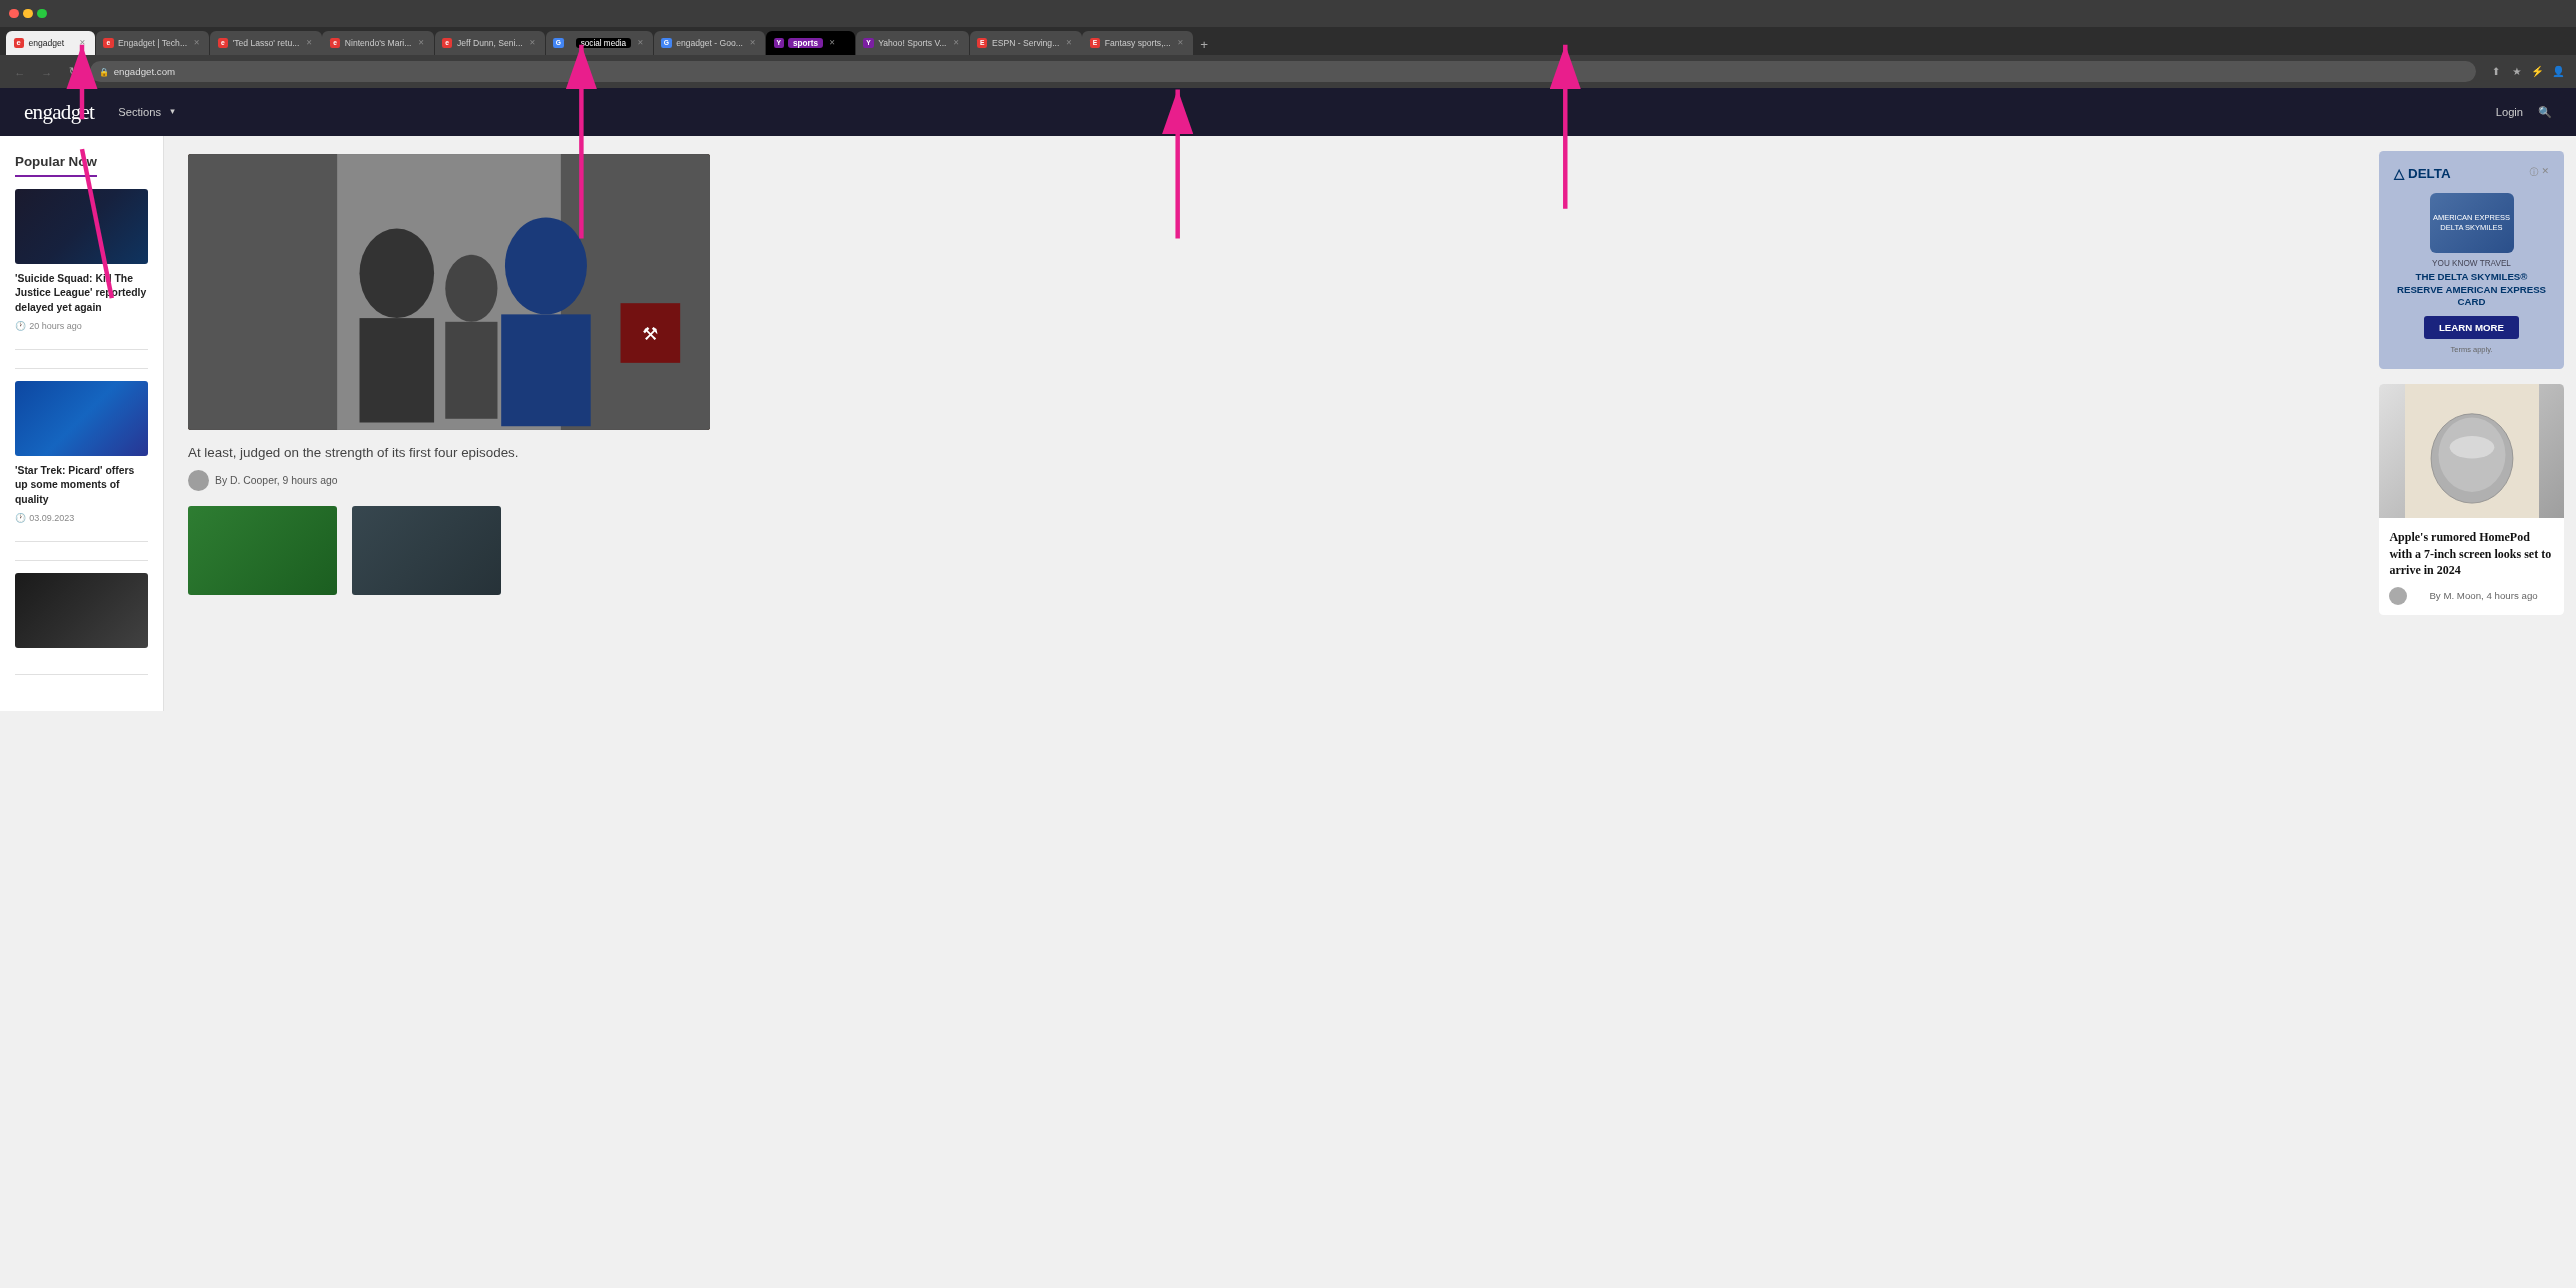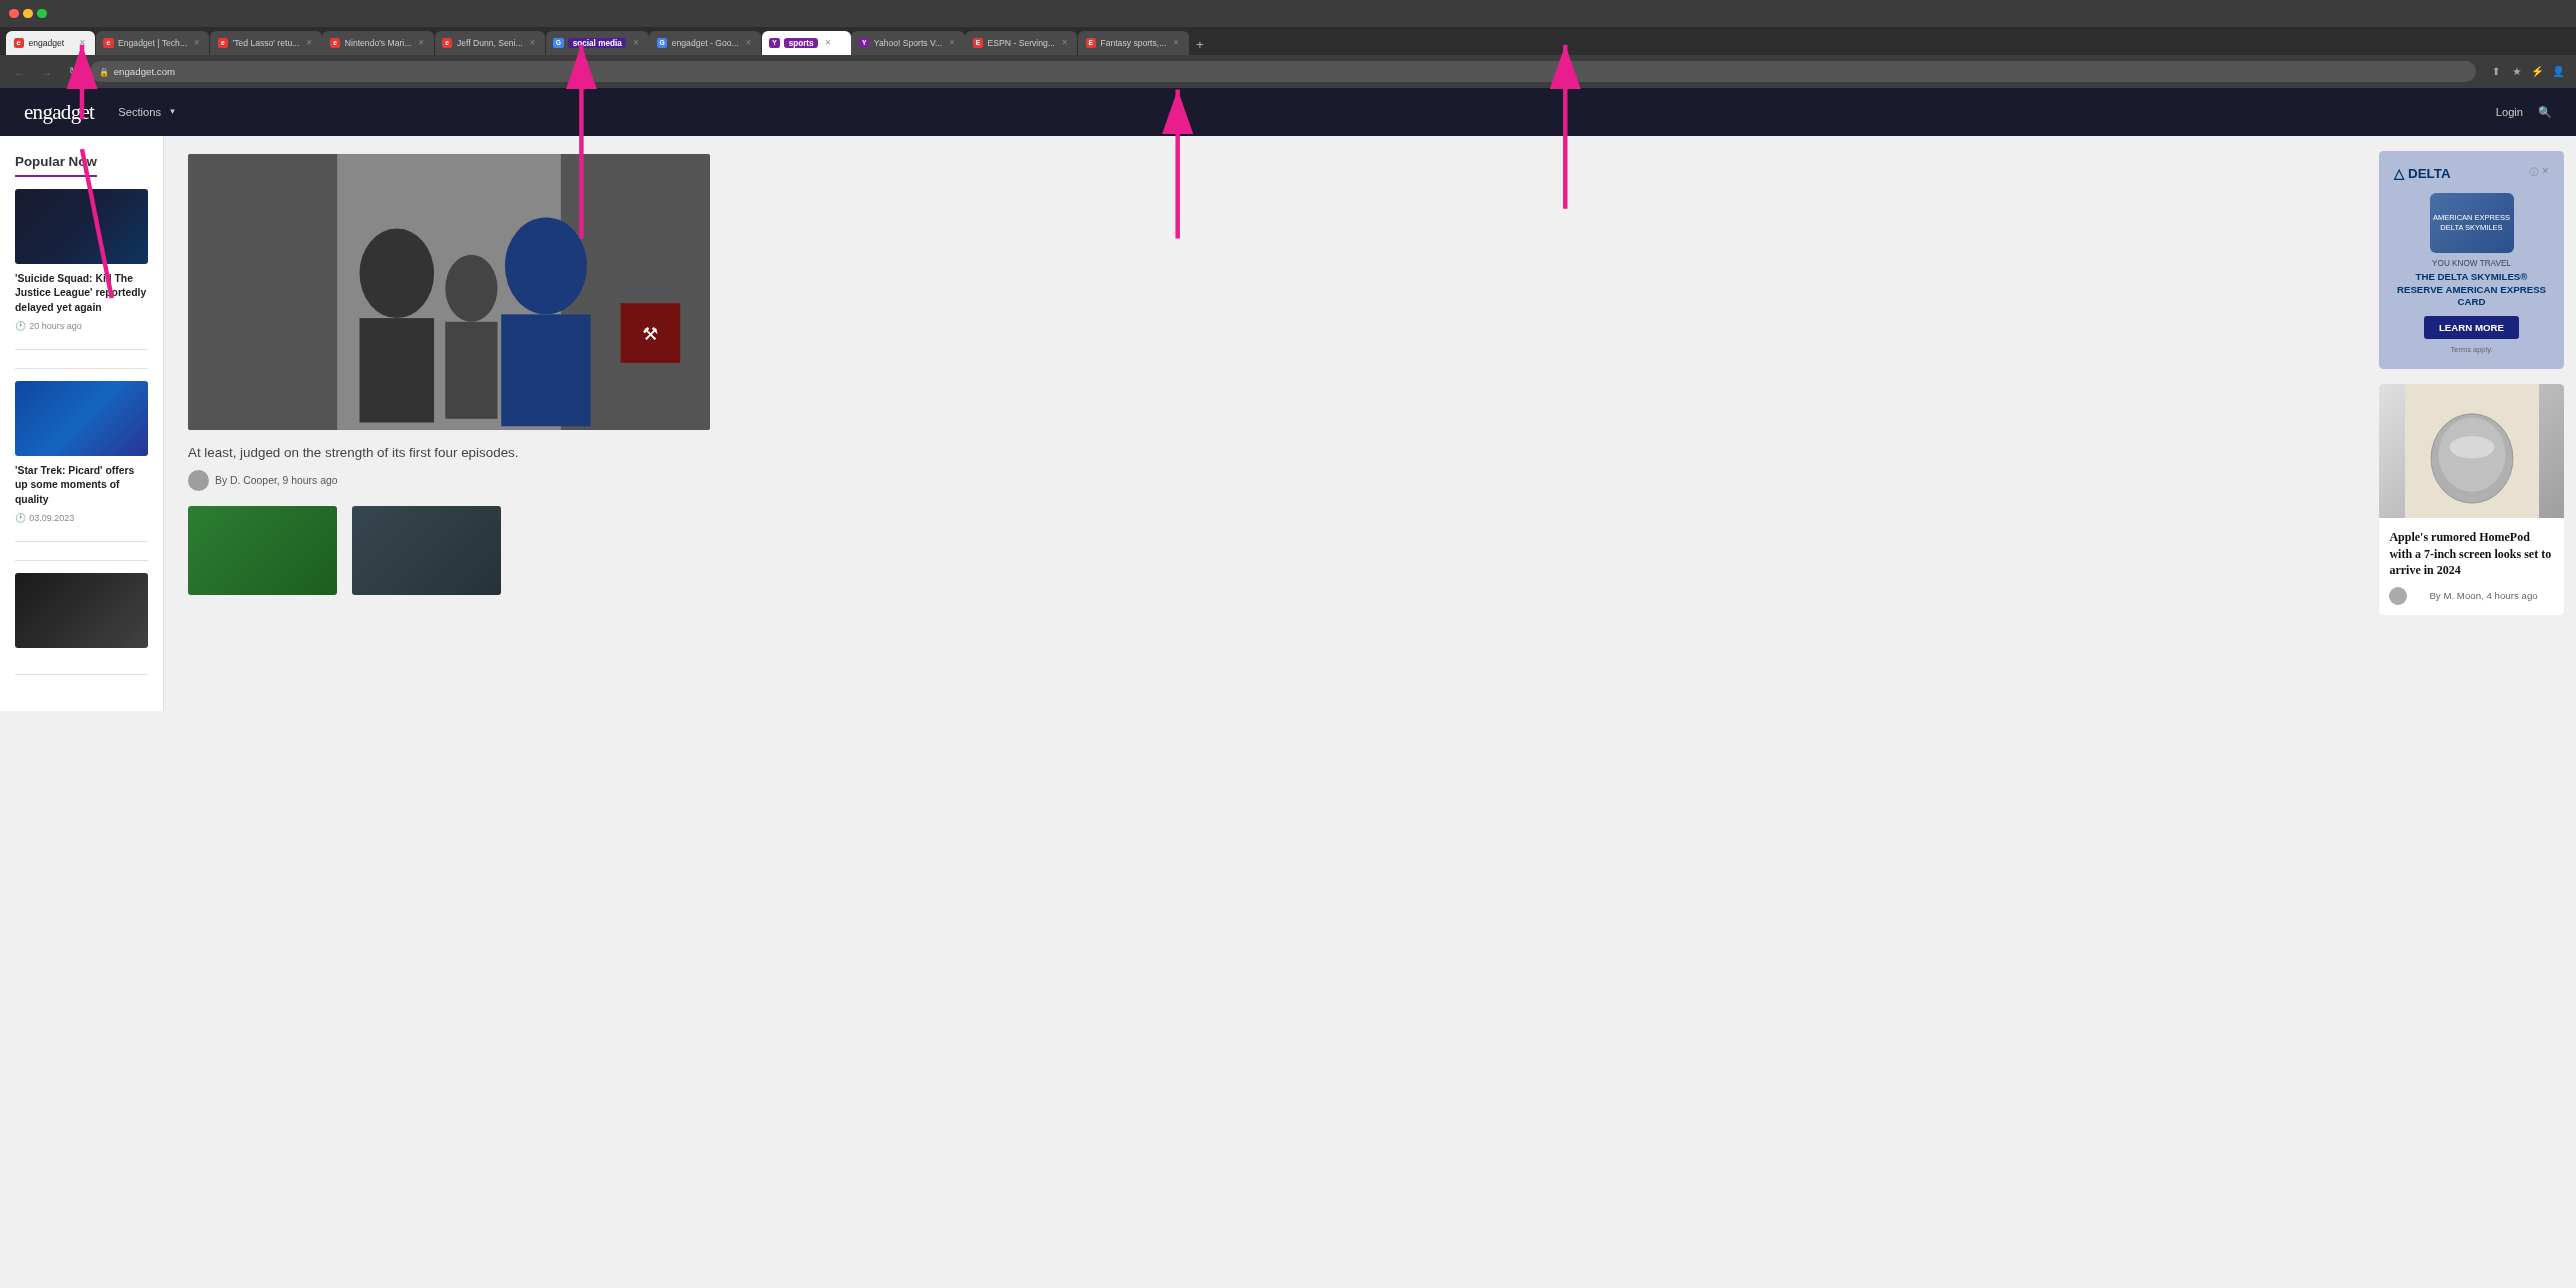--- a/index.html
+++ b/index.html
@@ -14,21 +14,21 @@
     .tl-yellow { background: #ffbd2e; }
     .tl-green { background: #28c940; }
 
     
     .tabs-bar { height: 28px; background: #2d2d2d; display: flex; align-items: flex-end; padding: 0 6px; gap: 0.7px; overflow: hidden; }
     .tab { height: 24px; min-width: 89px; max-width: 149px; background: #4a4a4a; border-radius: 6px 6px 0 0; display: flex; align-items: center; padding: 0 7.5px; font-size: 8.6px; color: #ccc; gap: 4.5px; cursor: pointer; position: relative; flex-shrink: 1; overflow: hidden; white-space: nowrap; }
     .tab.active { background: #f0f0f0; color: #222; }
     .tab-favicon { width: 10.4px; height: 10.4px; border-radius: 1.5px; flex-shrink: 0; display: flex; align-items: center; justify-content: center; font-size: 7.5px; }
     .tab-label { overflow: hidden; text-overflow: ellipsis; flex: 1; }
     .tab-close { width: 10.4px; height: 10.4px; border-radius: 50%; display: flex; align-items: center; justify-content: center; font-size: 7.5px; color: #888; flex-shrink: 0; }
-    .tab-badge-red { background: #4c1d95; color: white; border-radius: 3px; padding: 0.7px 4.5px; font-size: 8.2px; font-weight: 700; }
+    .tab-badge-red { background: #000000; color: white; border-radius: 3px; padding: 0.7px 4.5px; font-size: 8.2px; font-weight: 400; margin-left: 8px; }
     .tab-badge-purple { background: #7b1fa2; color: white; border-radius: 3px; padding: 0.7px 4.5px; font-size: 8.2px; font-weight: 600; }
     .tab-add { width: 21px; height: 21px; display: flex; align-items: center; justify-content: center; color: #aaa; font-size: 13.4px; cursor: pointer; flex-shrink: 0; }
 
     
     .address-bar { height: 33px; background: #3c3c3c; display: flex; align-items: center; padding: 0 9px; gap: 6px; }
     .nav-btn { width: 21px; height: 21px; display: flex; align-items: center; justify-content: center; color: #aaa; font-size: 11.2px; cursor: pointer; border-radius: 50%; }
     .nav-btn.disabled { color: #666; cursor: default; }
     .url-bar { flex: 1; height: 21px; background: #555; border-radius: 10.4px; display: flex; align-items: center; padding: 0 9px; gap: 4.5px; }
     .url-lock { color: #aaa; font-size: 8.2px; }
     .url-text { color: #ddd; font-size: 9.7px; flex: 1; }
@@ -146,21 +146,21 @@
       <span class="tab-badge-red">social media</span>
       <span class="tab-close">✕</span>
     </div>
 
     <div class="tab">
       <div class="tab-favicon" style="background:#4285f4;color:white;border-radius:2.2px;font-weight:700;font-size:6.7px;">G</div>
       <span class="tab-label">engadget - Goo...</span>
       <span class="tab-close">✕</span>
     </div>
 
-    <div class="tab" style="background:#ffffff;">
+    <div class="tab" style="background:#000000;">
       <div class="tab-favicon" style="background:#7b1fa2;color:white;border-radius:2.2px;font-weight:700;font-size:6.7px;">Y</div>
       <span class="tab-badge-purple">sports</span>
       <span class="tab-close">✕</span>
     </div>
 
     <div class="tab">
       <div class="tab-favicon" style="background:#7b1fa2;color:white;border-radius:2.2px;font-weight:700;font-size:6.7px;">Y</div>
       <span class="tab-label">Yahoo! Sports V...</span>
       <span class="tab-close">✕</span>
     </div>

